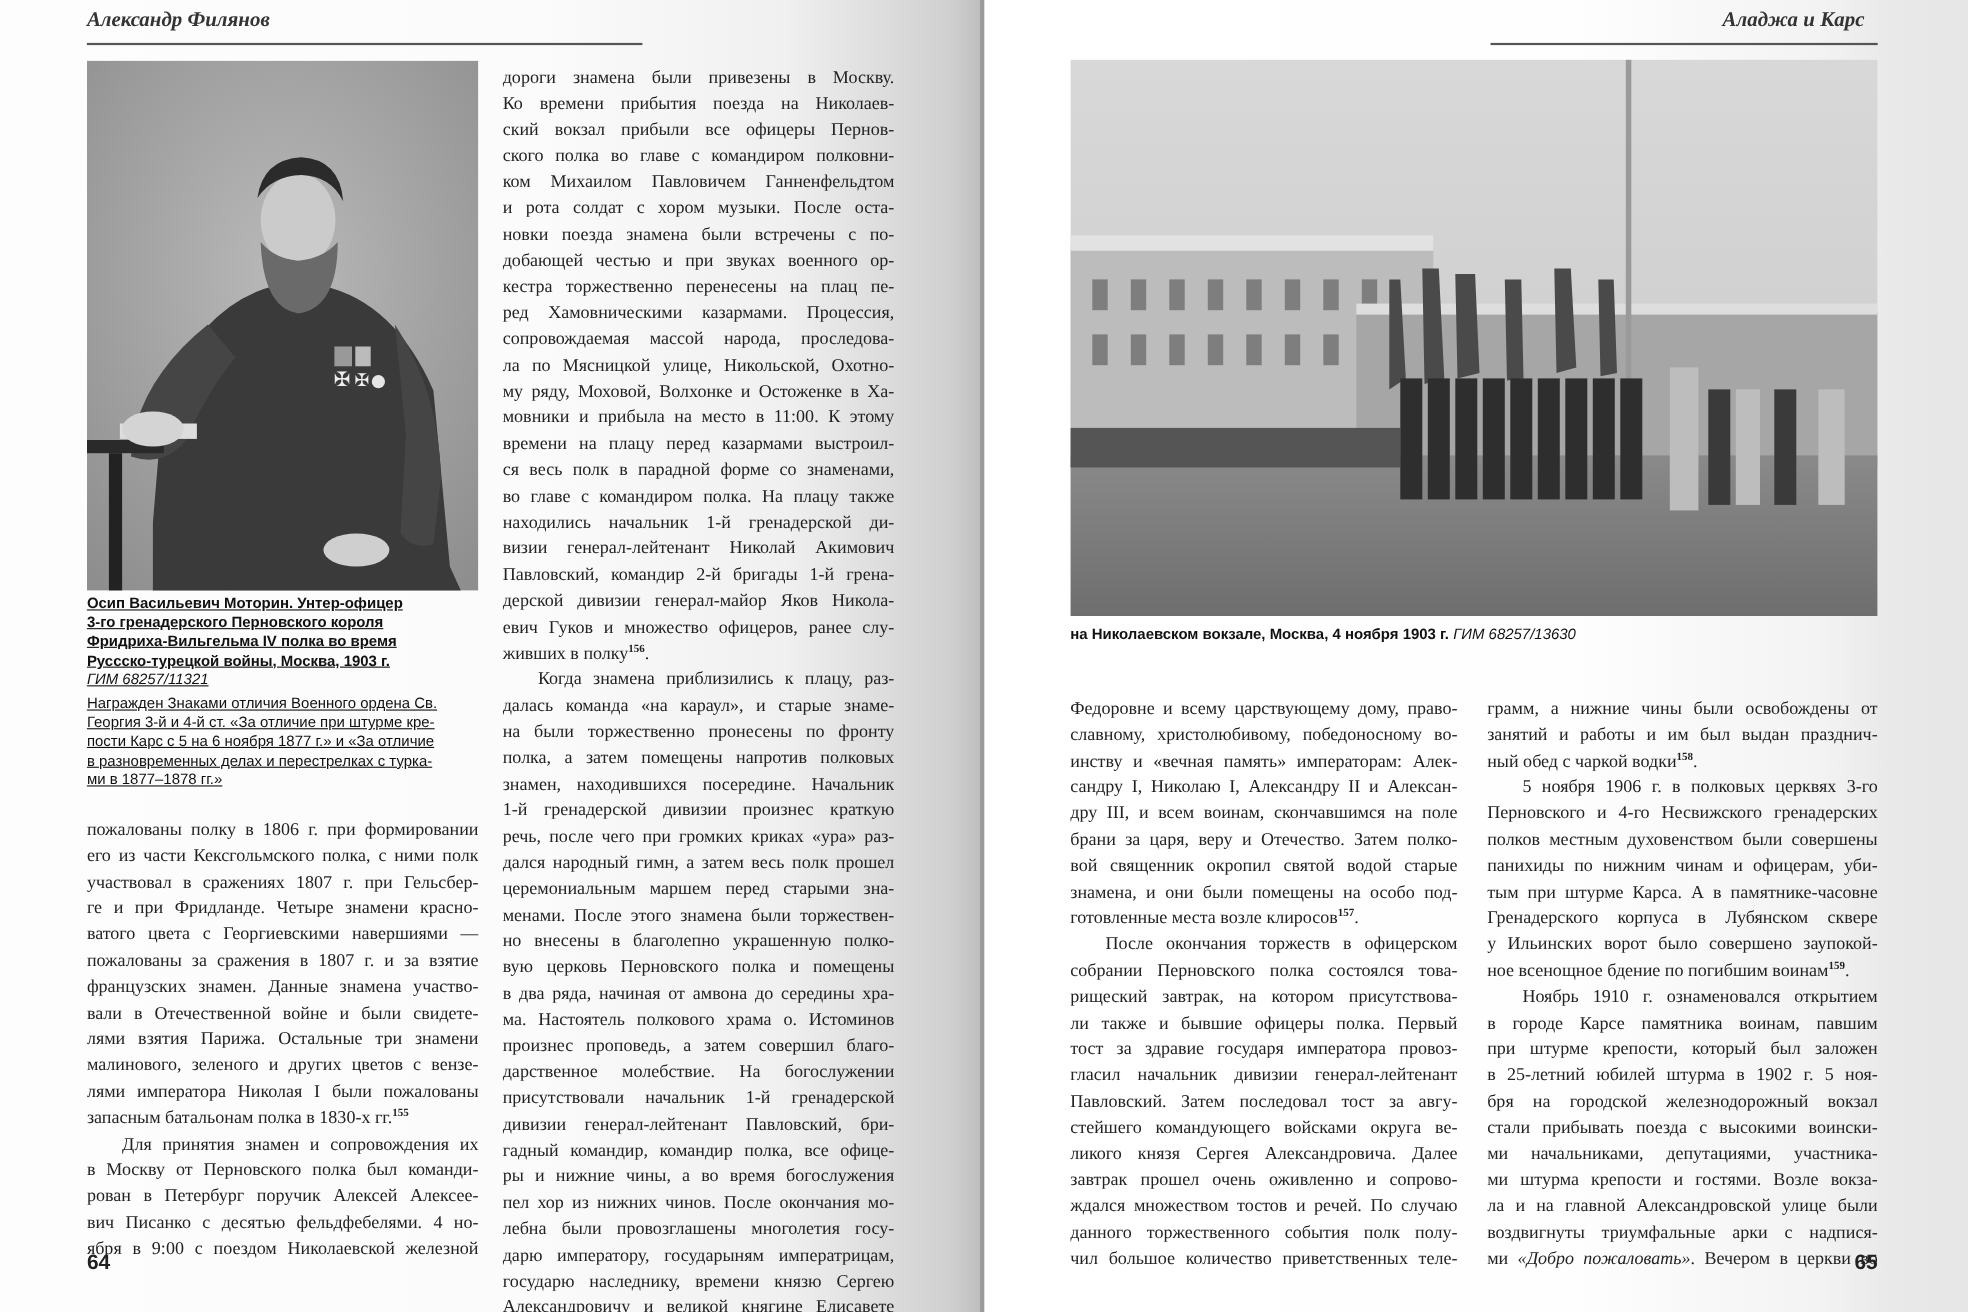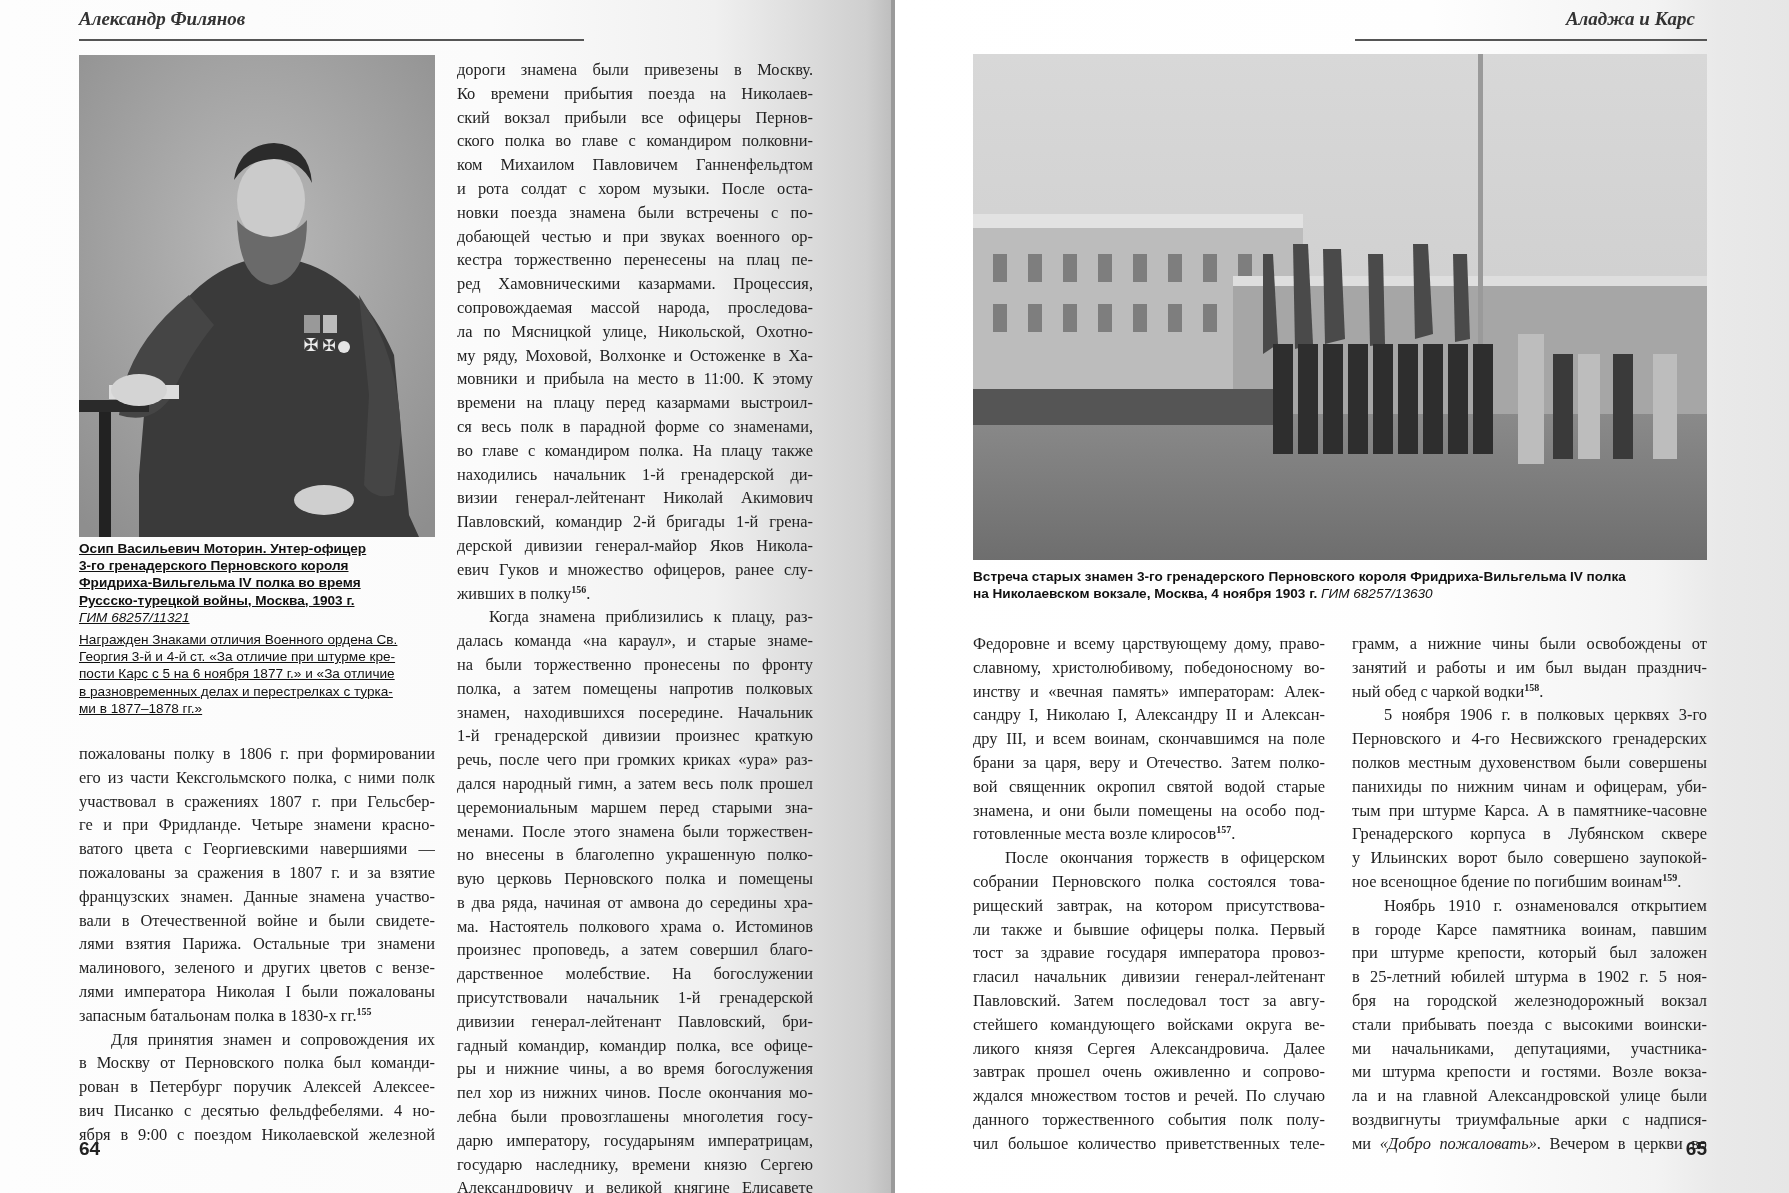--- a/index.html
+++ b/index.html
@@ -242,21 +242,20 @@
         <rect x="680" y="300" width="24" height="105"></rect>
       </g>
       <g fill="#3a3a3a">
         <rect x="580" y="300" width="20" height="105"></rect>
         <rect x="640" y="300" width="20" height="105"></rect>
       </g>
     </svg>
   </div>
 
   <div class="cap" style="left:78px; top:568px;">
-    <span class="ln bold">Встреча старых знамен 3-го гренадерского Перновского короля Фридриха-Вильгельма IV полка</span>
     <span class="ln"><span class="bold">на Николаевском вокзале, Москва, 4 ноября 1903 г.</span> <span class="it">ГИМ 68257/13630</span></span>
   </div>
 
   <div class="col" style="left:78px; top:632px; width:352px;">
     <span class="ln">Федоровне и всему царствующему дому, право-</span>
     <span class="ln">славному, христолюбивому, победоносному во-</span>
     <span class="ln">инству и «вечная память» императорам: Алек-</span>
     <span class="ln">сандру I, Николаю I, Александру II и Алексан-</span>
     <span class="ln">дру III, и всем воинам, скончавшимся на поле</span>
     <span class="ln">брани за царя, веру и Отечество. Затем полко-</span>

